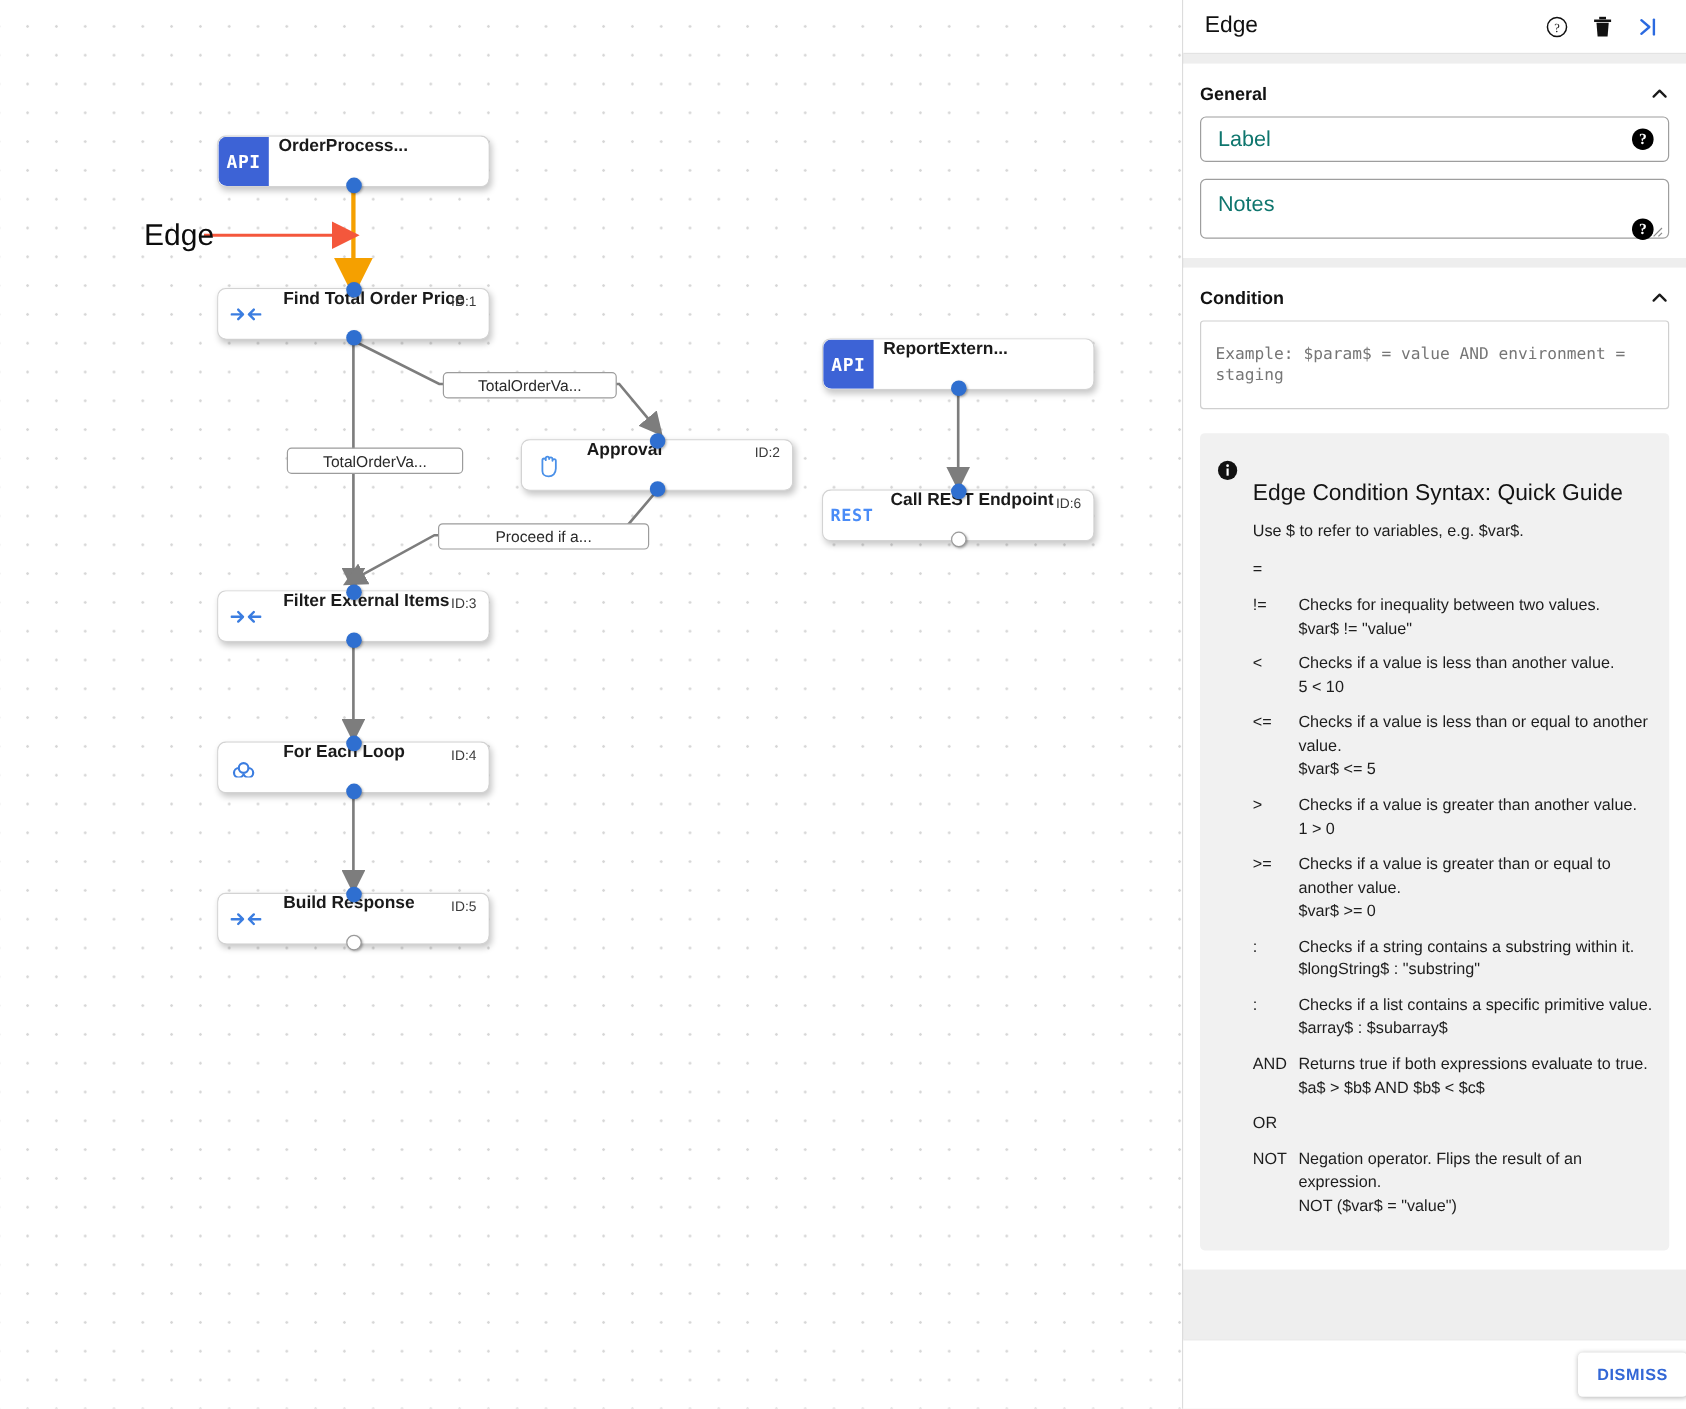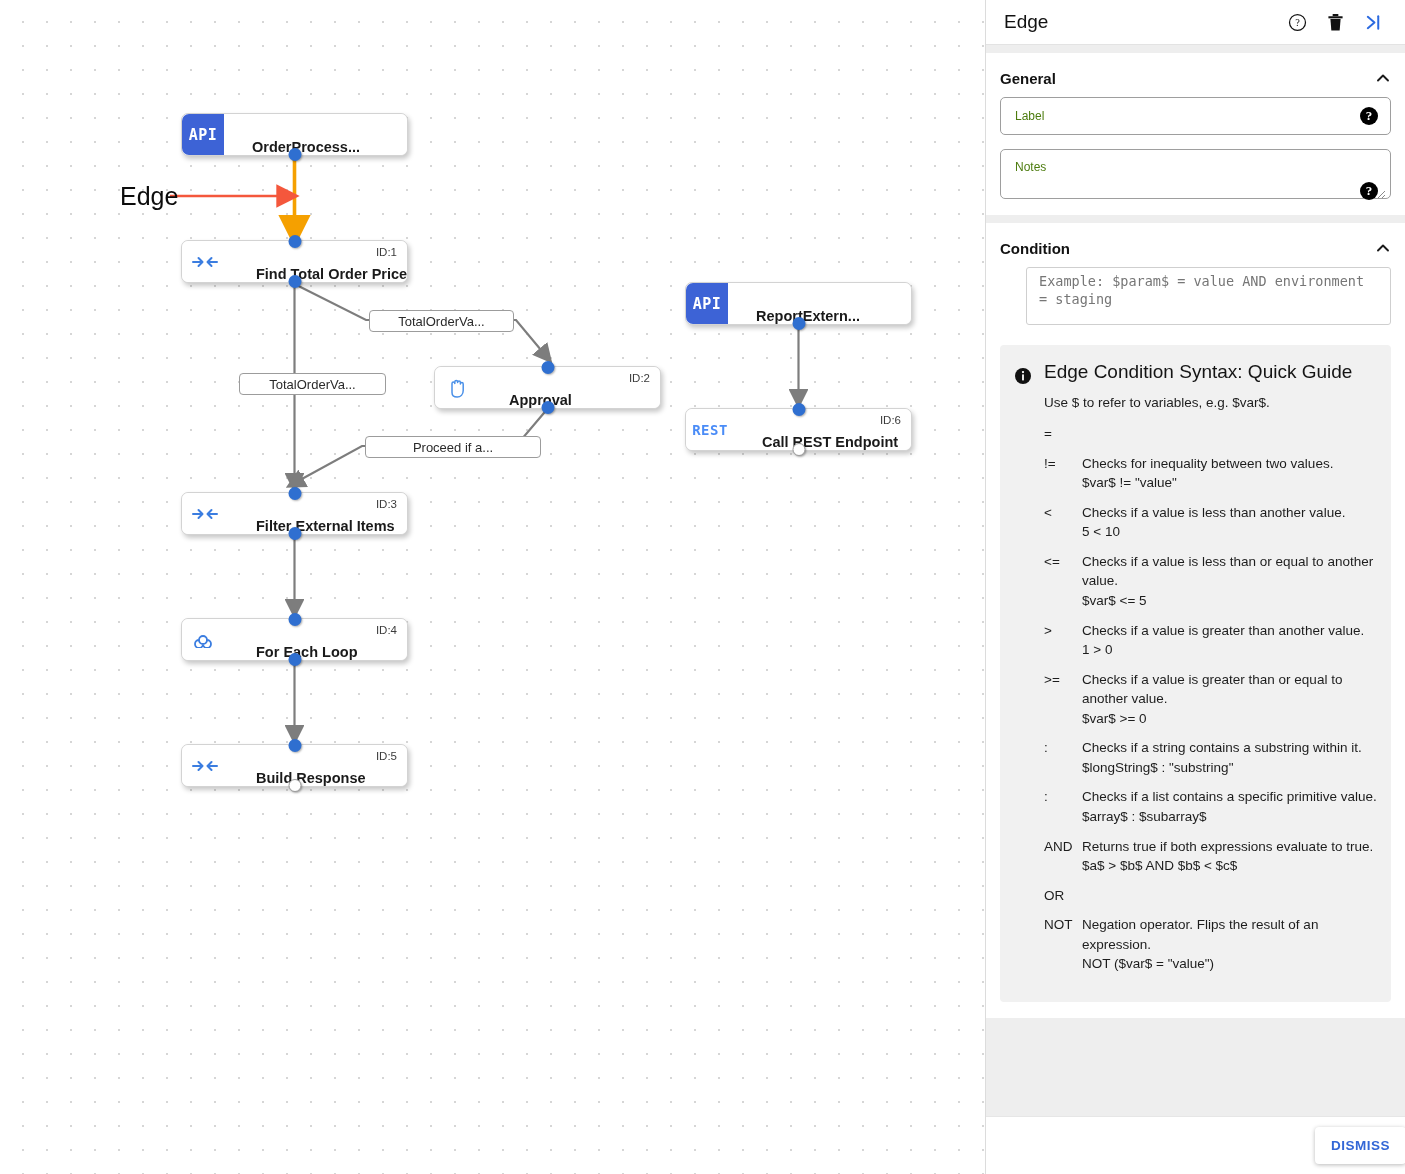--- a/index.html
+++ b/index.html
@@ -29,22 +29,22 @@
     position: absolute;
     background: #ffffff;
     border: 1px solid #d3d3d3;
     border-radius: 7px;
     box-shadow: 2px 3px 5px rgba(0,0,0,0.22);
     display: flex;
     align-items: stretch;
     overflow: visible;
   }
   .node-inner {
-    display:flex; align-items:flex-end; width:100%; height:100%;
-    border-radius: 7px; overflow:hidden; background:#fff;gap:20px;
+    display:flex; align-items:flex-start; width:100%; height:100%;
+    border-radius: 7px; overflow:hidden; background:#fff;
   }
   .badge-api, .badge-rest {
     width: 42px; align-self: stretch;
     display: flex; align-items: center; justify-content: center;
     font-family: "DejaVu Sans Mono", "Liberation Mono", monospace;
     font-weight: 700; font-size: 15px; letter-spacing: 0.5px;
   }
   .badge-api { background: #3d63d6; color: #ffffff; }
   .badge-rest { background: transparent; color: #4a8cf7; font-size: 14px; width:48px; }
   .icon-cell {
@@ -115,51 +115,51 @@
   .chev { width: 16px; height: 16px; }
 
   .field {
     position: relative;
     border: 1px solid #9e9e9e; border-radius: 5px;
     background:#fff;
     display:flex; align-items:center;
   }
   .field.label-field { height: 38px; padding: 0 14px; }
   .field.notes-field { height: 50px; padding: 10px 14px 0 14px; align-items: flex-start; margin-top: 14px; }
-  .ph { color: #4d7c0f; font-size: 12px; }
+  .ph { color: #0f766e; font-size: 18px; }
   .qmark {
     position:absolute; right: 12px;
     width: 18px; height: 18px; border-radius:50%;
     background:#000; color:#fff; font-size: 13px; font-weight:700;
     display:flex; align-items:center; justify-content:center;
     font-family:"Liberation Serif", serif;
   }
   .qmark.lbl { top: 50%; transform: translateY(-50%); }
   .qmark.nts { top: 32px; }
   .resize-handle {
     position:absolute; right: 4px; bottom: 3px;
     width: 10px; height: 10px;
   }
 
   .cond-box {
     border: 1px solid #cfcfcf; border-radius: 3px;
     background: #fff;
-    min-height: 58px; padding: 4px 12px;
+    min-height: 58px; padding: 18px 12px;
     font-family: "DejaVu Sans Mono", "Liberation Mono", monospace;
-    font-size: 13.5px; color: #767676; line-height: 1.35; margin-left: 26px;
+    font-size: 13.5px; color: #767676; line-height: 1.35;
   }
 
   .guide {
     background:#f1f1f1; border-radius: 4px;
     margin-top: 20px; padding: 16px 14px 18px 14px;
     display:flex; gap: 12px;
   }
   .guide-icon { width: 18px; flex: 0 0 18px; padding-top: 6px; }
   .guide-body { flex: 1; }
-  .guide-title { font-size: 19px; color: #141414; margin-bottom: 12px; }
+  .guide-title { font-size: 19px; color: #141414; margin-bottom: 12px; margin-top: 24px; }
   .guide-sub { font-size: 13.5px; color: #1d1d1d; margin-bottom: 14px; }
   .op-row { display:flex; margin-bottom: 10px; }
   .op-sym {
     flex: 0 0 38px; font-size: 13.5px; color: #1d1d1d; line-height: 1.45;
   }
   .op-def { flex: 1; font-size: 13.5px; color: #1d1d1d; line-height: 1.45; }
   .op-ex { font-size: 13.5px; color: #1d1d1d; line-height: 1.45; }
 
   .dismiss-bar {
     position:absolute; left: 0; bottom: 0; width: 420px; height: 58px;

